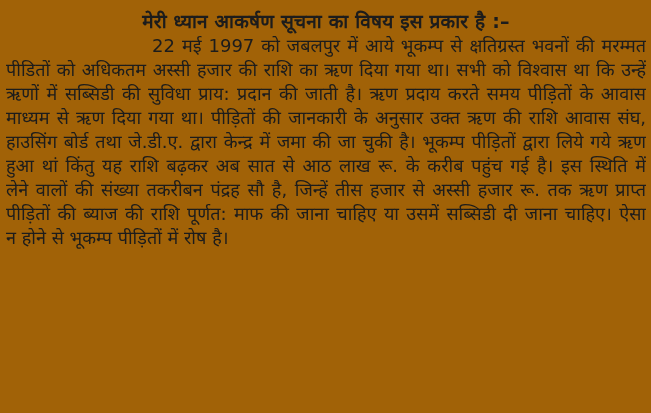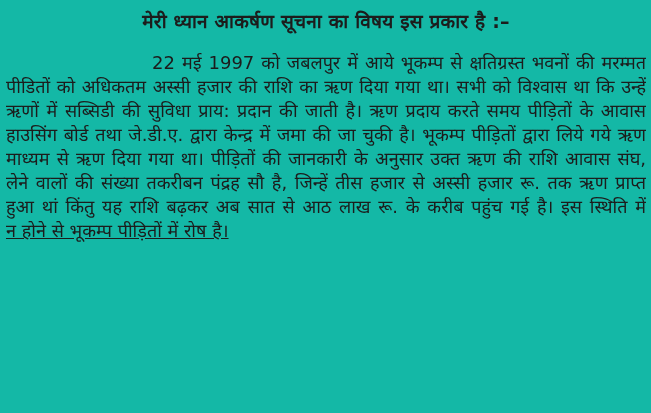--- a/index.html
+++ b/index.html
@@ -7,64 +7,63 @@
     padding: 0;
   }
   body {
     font-family: "DejaVu Sans", "Liberation Sans", sans-serif;
     background: #d9d8d4;
   }
   .page {
     position: relative;
     width: 651px;
     height: 413px;
-    background: #14b8a6;
+    background: #a16207;
     color: #1c1c1c;
     overflow: hidden;
     box-sizing: border-box;
     padding: 6px 5px 0 6px;
   }
   .heading {
     text-align: center;
     font-size: 19px;
     font-weight: 600;
     line-height: 26px;
     letter-spacing: 0.2px;
     margin: 2px 0 0 0;
     white-space: nowrap;
   }
   .body-text {
-    margin-top: 17px;
     font-size: 18px;
   }
   .line {
     height: 24px;
     line-height: 24px;
     text-align: justify;
     text-align-last: justify;
     white-space: nowrap;
     overflow: hidden;
   }
   .line.first {
     padding-left: 146px;
   }
   .line.last {
     text-align: left;
     text-align-last: left;
-    text-decoration: underline;
   }
 </style>
 </head>
 <body>
 
 <div class="page">
   <div class="heading">मेरी ध्यान आकर्षण सूचना का विषय इस प्रकार है :–</div>
   <div class="body-text">
       <div class="line first">22 मई 1997 को जबलपुर में आये भूकम्प से क्षतिग्रस्त भवनों की मरम्मत</div>
       <div class="line">पीडितों को अधिकतम अस्सी हजार की राशि का ऋण दिया गया था। सभी को विश्वास था कि उन्हें</div>
       <div class="line">ऋणों में सब्सिडी की सुविधा प्राय: प्रदान की जाती है। ऋण प्रदाय करते समय पीड़ितों के आवास</div>
+      <div class="line">माध्यम से ऋण दिया गया था। पीड़ितों की जानकारी के अनुसार उक्त ऋण की राशि आवास संघ,</div>
       <div class="line">हाउसिंग बोर्ड तथा जे.डी.ए. द्वारा केन्द्र में जमा की जा चुकी है। भूकम्प पीड़ितों द्वारा लिये गये ऋण</div>
-      <div class="line">माध्यम से ऋण दिया गया था। पीड़ितों की जानकारी के अनुसार उक्त ऋण की राशि आवास संघ,</div>
+      <div class="line">हुआ थां किंतु यह राशि बढ़कर अब सात से आठ लाख रू. के करीब पहुंच गई है। इस स्थिति में</div>
       <div class="line">लेने वालों की संख्या तकरीबन पंद्रह सौ है, जिन्हें तीस हजार से अस्सी हजार रू. तक ऋण प्राप्त</div>
-      <div class="line">हुआ थां किंतु यह राशि बढ़कर अब सात से आठ लाख रू. के करीब पहुंच गई है। इस स्थिति में</div>
+      <div class="line">पीड़ितों की ब्याज की राशि पूर्णत: माफ की जाना चाहिए या उसमें सब्सिडी दी जाना चाहिए। ऐसा</div>
       <div class="line last">न होने से भूकम्प पीड़ितों में रोष है।</div>
     </div>
 </div>
 
 </body></html>

